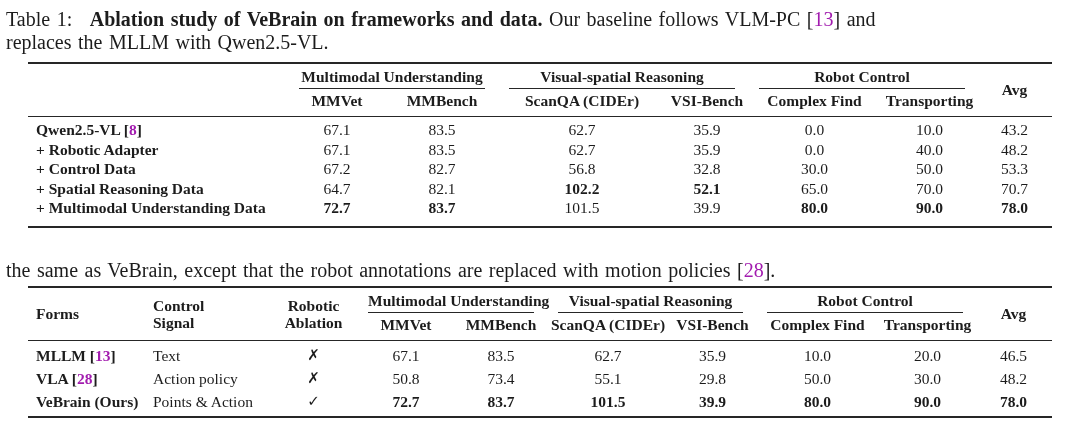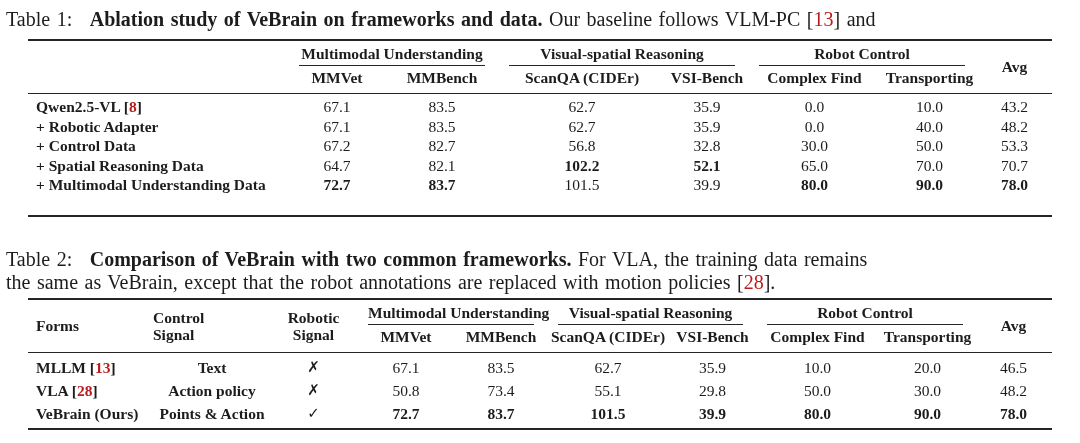--- a/index.html
+++ b/index.html
@@ -7,54 +7,55 @@
   .page {
     width: 1080px; height: 443px; overflow: hidden;
     background: #ffffff; color: #1c1c1c;
     font-family: "Liberation Serif", "DejaVu Serif", serif;
   }
   .caption { font-size: 20px; line-height: 23px; padding-left: 6px; word-spacing: 1.5px; }
   #cap1 { padding-top: 8px; }
   #cap2 { margin-top: 31px; }
   .cap-line { white-space: nowrap; }
   .bold { font-weight: bold; margin-left: 11px; }
-  .cite { color: #b91c1c; cursor: pointer; }
+  .cite { color: #a21caf; cursor: pointer; }
 
   table {
     border-collapse: collapse; table-layout: fixed;
     margin-left: 28px; width: 1024px;
     border-top: 2px solid #262626; border-bottom: 2px solid #262626;
     font-size: 15.5px;
   }
   #t1 { margin-top: 8px; }
   #t2 { margin-top: 4px; }
   th { padding: 0; font-weight: bold; text-align: center; vertical-align: middle; white-space: nowrap; }
   td { padding: 0; font-weight: normal; text-align: center; vertical-align: middle; white-space: nowrap; }
   .gdiv { border-bottom: 1.2px solid #262626; margin: 0 12px; padding: 4px 0 2px; font-weight: bold; }
   tr.sub th { padding: 3px 0 6px; border-bottom: 1.5px solid #262626; }
   th.span2 { border-bottom: 1.5px solid #262626; }
   .lhead { text-align: left; padding-left: 8px; margin-left: 24px; }
   .wrap { white-space: pre-line; line-height: 17px; }
   #t1 tbody td { line-height: 19.5px; }
   #t2 tbody td { line-height: 23px; }
   tbody tr:first-child td { padding-top: 3px; }
-  #t1 tbody tr:last-child td { padding-bottom: 20px; }
+  #t1 tbody tr:last-child td { padding-bottom: 8px; }
   #t2 tbody tr:last-child td { padding-bottom: 3px; }
   .lbl { text-align: left; padding-left: 8px; font-weight: bold; }
-  .sig { text-align: center; font-weight: bold; }
+  .sig { text-align: left; font-weight: normal; }
   .bv { font-weight: bold; }
   .adapter { font-family: "DejaVu Sans", sans-serif; font-weight: bold; font-size: 15px; }
 </style>
 </head>
 <body>
 
 <div class="page">
 
   <div class="caption" id="cap1">
     <div class="cap-line"><span class="cap-label">Table 1: </span><span class="bold">Ablation study of VeBrain on frameworks and data.</span><span> Our baseline follows VLM-PC </span><span>[</span><span class="cite">13</span><span>]</span><span> and</span></div>
+    <div class="cap-line"><span>replaces the MLLM with Qwen2.5-VL.</span></div>
   </div>
 
   <table id="t1">
     <colgroup>
       <col style="width:259px">
         <col style="width:100px">
         <col style="width:110px">
       <col style="width:170px">
         <col style="width:80px">
         <col style="width:135px">
@@ -132,21 +133,20 @@
         <td>101.5</td>
         <td>39.9</td>
         <td class="bv">80.0</td>
         <td class="bv">90.0</td>
         <td class="bv">78.0</td>
       </tr>
     </tbody>
   </table>
 
   <div class="caption" id="cap2">
-    <div class="cap-line"><span class="cap-label">Table 2: </span><span class="bold">Comparison of VeBrain with two common frameworks.</span><span> For VLA, the training data remains</span></div>
     <div class="cap-line"><span>the same as VeBrain, except that the robot annotations are replaced with motion policies </span><span>[</span><span class="cite">28</span><span>]</span><span>.</span></div>
   </div>
 
   <table id="t2">
     <colgroup>
       <col style="width:117px">
         <col style="width:126px">
         <col style="width:85px">
       <col style="width:100px">
         <col style="width:90px">
@@ -155,21 +155,21 @@
         <col style="width:125px">
         <col style="width:95px">
       <col style="width:77px">
     </colgroup>
     <thead>
       <tr>
         <th class="span2 lhead" rowspan="2">Forms</th>
         <th class="span2 lhead wrap" rowspan="2">Control
 Signal</th>
         <th class="span2 wrap" rowspan="2">Robotic
-Signal</th>
+Ablation</th>
         <th colspan="2">
             <div class="gdiv">Multimodal Understanding</div>
           </th>
         <th colspan="2">
             <div class="gdiv">Visual-spatial Reasoning</div>
           </th>
         <th colspan="2">
             <div class="gdiv">Robot Control</div>
           </th>
         <th class="span2" rowspan="2">Avg</th>

